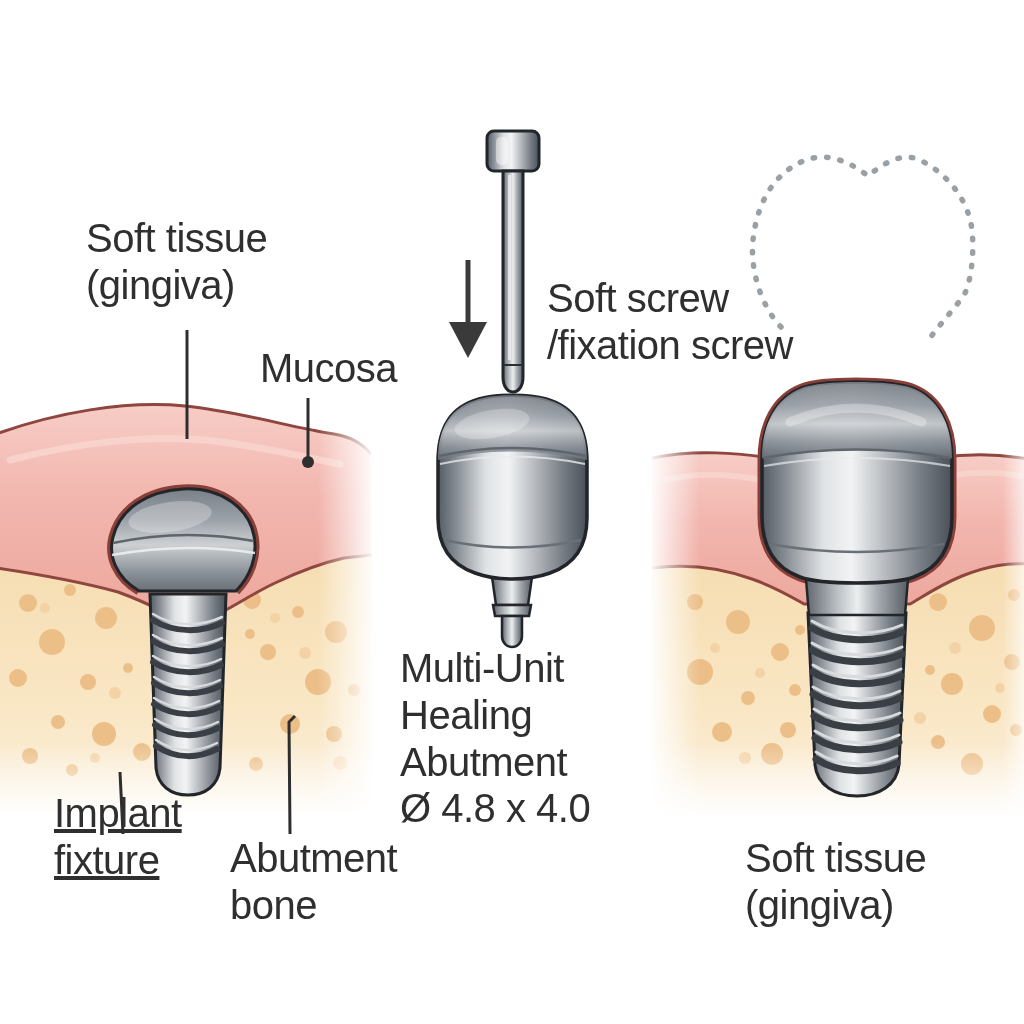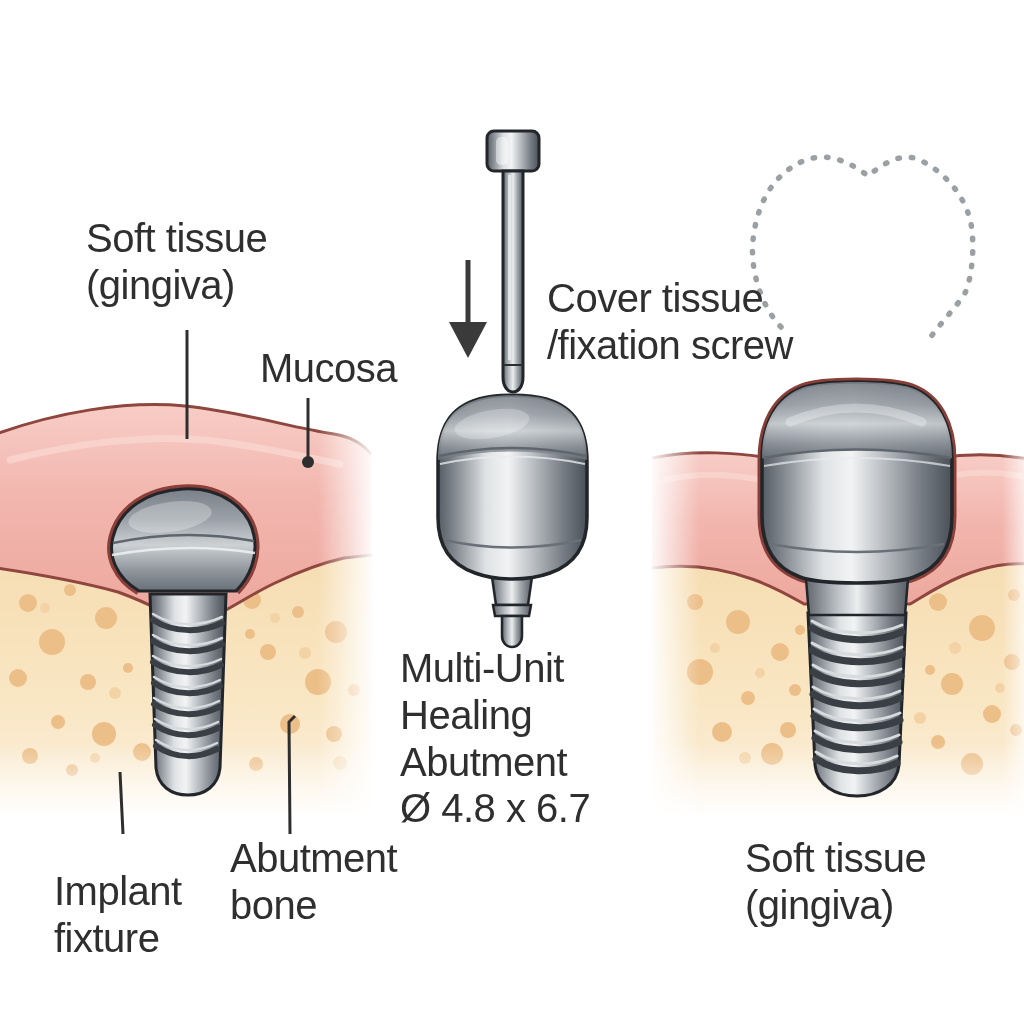--- a/index.html
+++ b/index.html
@@ -247,25 +247,25 @@
     <line x1="308" y1="370" x2="308" y2="430"></line>
     <circle cx="308" cy="434" r="6" style="fill:var(--pointer-line,#2e2e2e)" stroke="none"></circle>
     <line x1="120" y1="744" x2="123" y2="806"></line>
     <path d="M295,688 L289,694 L290,806" fill="none"></path>
   </g>
 </svg>
 
   <div class="label" style="left:86px;top:187px;">Soft tissue
 (gingiva)</div>
   <div class="label" style="left:260px;top:317px;">Mucosa</div>
-  <div class="label" style="left:54px;top:840px;">Implant
+  <div class="label" style="left:54px;top:762px;text-decoration:underline;">Implant
 fixture</div>
   <div class="label" style="left:230px;top:807px;">Abutment
 bone</div>
-  <div class="label" style="left:547px;top:247px;">Cover tissue
+  <div class="label" style="left:547px;top:247px;">Soft screw
 /fixation screw</div>
   <div class="label" style="left:400px;top:617px;">Multi-Unit
 Healing
 Abutment
-Ø 4.8 x 6.7</div>
+Ø 4.8 x 4.0</div>
   <div class="label" style="left:745px;top:807px;">Soft tissue
 (gingiva)</div>
 </div>
 
 </body></html>

